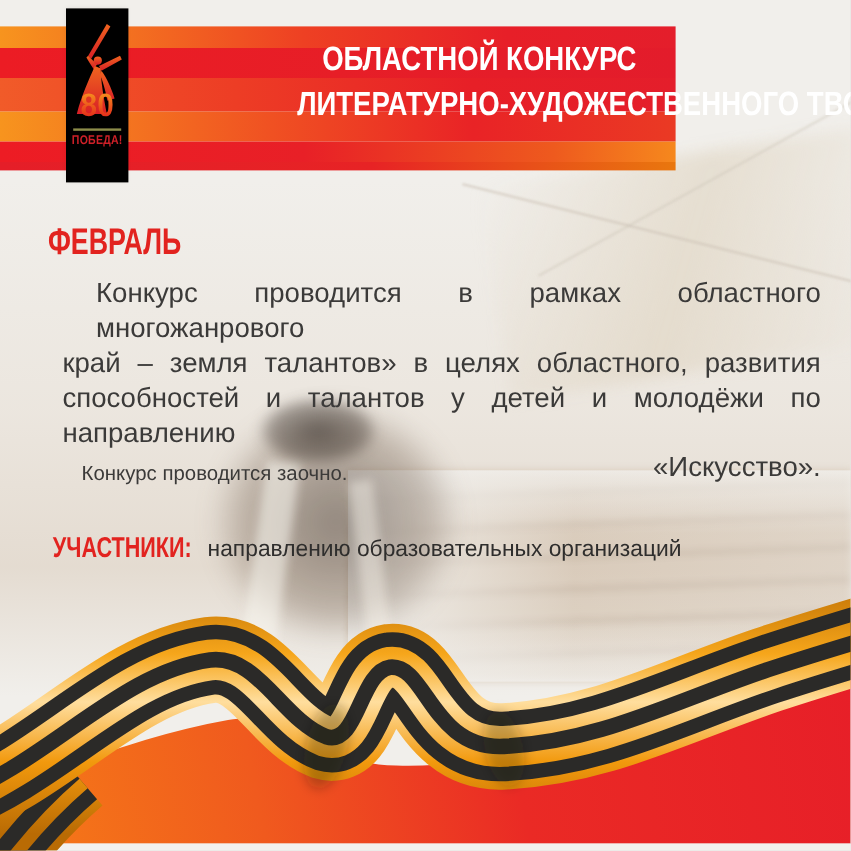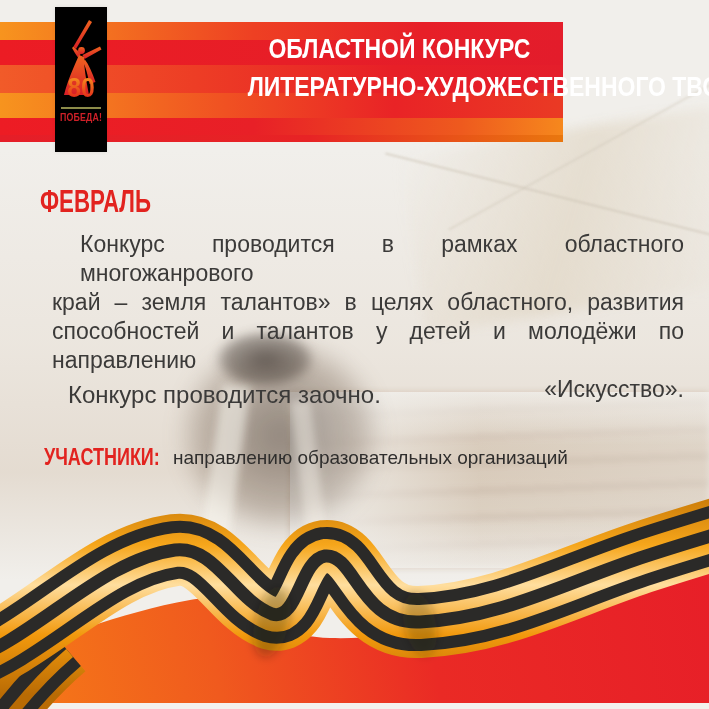--- a/index.html
+++ b/index.html
@@ -48,21 +48,21 @@
   .logo-laurel{position:absolute;left:6px;top:100px;width:40px;height:2px;background:#8C8C4A;}
   .logo-label{position:absolute;left:0;top:104px;width:100%;text-align:center;font-size:10.5px;font-weight:700;
     color:#CF2028;transform:scaleX(.84);letter-spacing:.2px;}
   
   .month{position:absolute;left:40px;top:184px;font-size:31px;font-weight:700;color:#E2231F;
     transform:scaleX(.72);transform-origin:0 50%;white-space:nowrap;}
   .para1{position:absolute;left:40px;top:230px;width:632px;color:#3B3A39;font-size:23px;line-height:29px;margin-left:12px;}
   .para1 .jl{text-align:justify;text-align-last:justify;text-justify:inter-word;white-space:normal;}
   .para1 .ll{text-align:right;}
   .para1 .indent{padding-left:28px;}
-  .para2{position:absolute;left:40px;top:380px;width:632px;color:#3B3A39;font-size:24px;line-height:29px;}
+  .para2{position:absolute;left:40px;top:380px;width:632px;color:#3B3A39;font-size:17px;line-height:29px;}
   .para2 .indent{padding-left:28px;}
   .participants-label{position:absolute;left:44px;top:443px;font-size:24px;font-weight:700;color:#E2231F;
     transform:scaleX(.75);transform-origin:0 50%;white-space:nowrap;}
   .participants-value{position:absolute;left:173px;top:447px;font-size:19px;color:#2F2E2D;font-weight:400;white-space:nowrap;}
   
   .bottom-svg{position:absolute;left:0;bottom:0;width:709px;height:230px;display:block;}
 </style>
 </head>
 <body>
 

